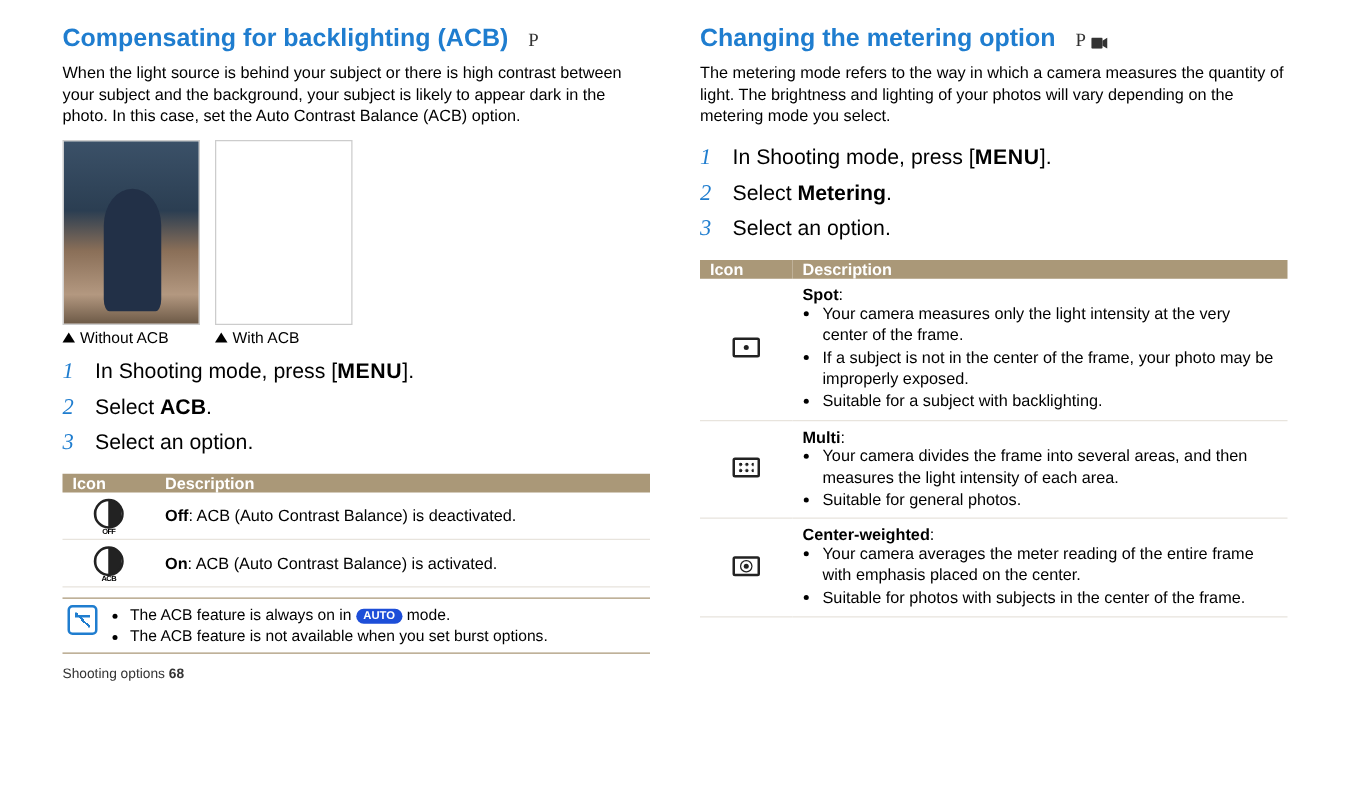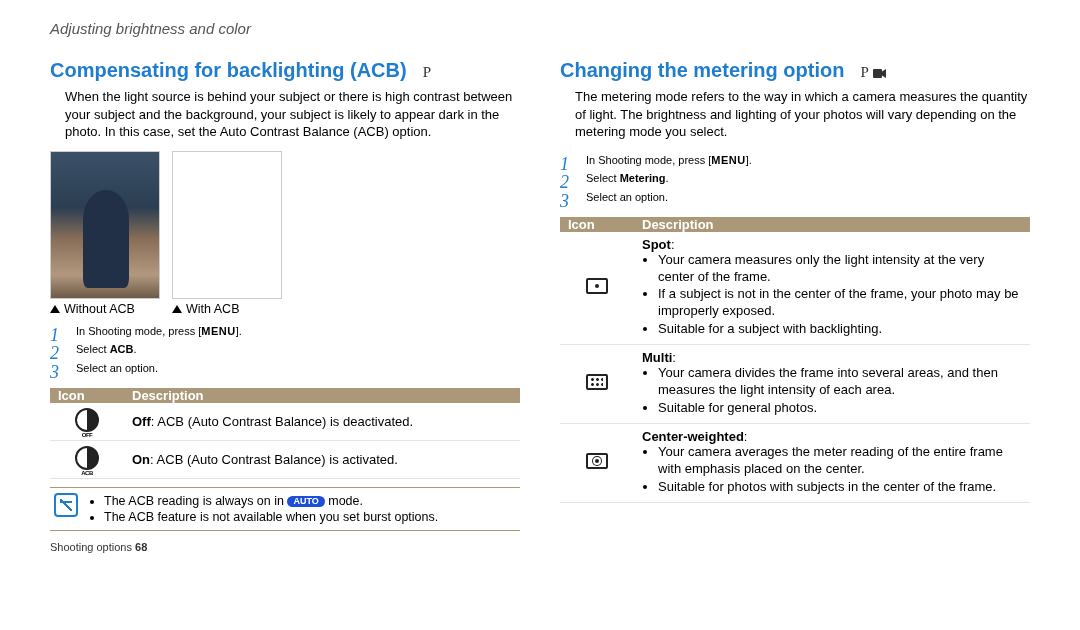--- a/index.html
+++ b/index.html
@@ -51,21 +51,21 @@
   .video-icon {
     display: inline-block;
     width: 13px;
     height: 9px;
     position: relative;
     top: 1px;
   }
   .intro {
     font-size: 13px;
     line-height: 1.35;
-    margin: 0 0 10px 15px;
+    margin: 0 0 10px 0;
   }
   .photo-row {
     display: flex;
     gap: 22px;
     margin-bottom: 4px;
   }
   .photo-box {
     width: 100px;
   }
   .photo {
@@ -104,21 +104,21 @@
     vertical-align: 0;
   }
   ol.steps {
     list-style: none;
     padding: 0;
     margin: 6px 0 10px 0;
     counter-reset: step;
   }
   ol.steps li {
     counter-increment: step;
-    font-size: 11px;
+    font-size: 17px;
     line-height: 1.7;
     position: relative;
     padding-left: 26px;
   }
   ol.steps li::before {
     content: counter(step);
     position: absolute;
     left: 0;
     color: #1f7dcf;
     font-style: italic;
@@ -236,21 +236,20 @@
   .footer {
     font-size: 11px;
     color: #333;
     margin-top: 10px;
   }
 </style>
 </head>
 <body>
 
 <div class="page">
-  <div class="breadcrumb">Adjusting brightness and color</div>
 
   <div class="columns">
 
     <div class="col">
       <h2>
         <span>Compensating for backlighting (ACB)</span>
         <span class="mode-badge">P</span>
       </h2>
       <p class="intro">When the light source is behind your subject or there is high contrast between your subject and the background, your subject is likely to appear dark in the photo. In this case, set the Auto Contrast Balance (ACB) option.</p>
 
@@ -293,21 +292,21 @@
           <td class="iconcell"><span class="acb-icon on"></span></td>
           <td><b>On</b><span>: ACB (Auto Contrast Balance) is activated.</span></td>
         </tr>
       </tbody>
         </table>
 
       <div class="note-box">
         <div class="note-icon"></div>
         <ul>
           <li>
-            <span>The ACB reading is always on in </span><span class="auto-pill">AUTO</span><span> mode.</span>
+            <span>The ACB feature is always on in </span><span class="auto-pill">AUTO</span><span> mode.</span>
           </li>
           <li>The ACB feature is not available when you set burst options.</li>
         </ul>
       </div>
     </div>
 
     <div class="col">
       <h2>
         <span>Changing the metering option</span>
         <span class="mode-badge">

